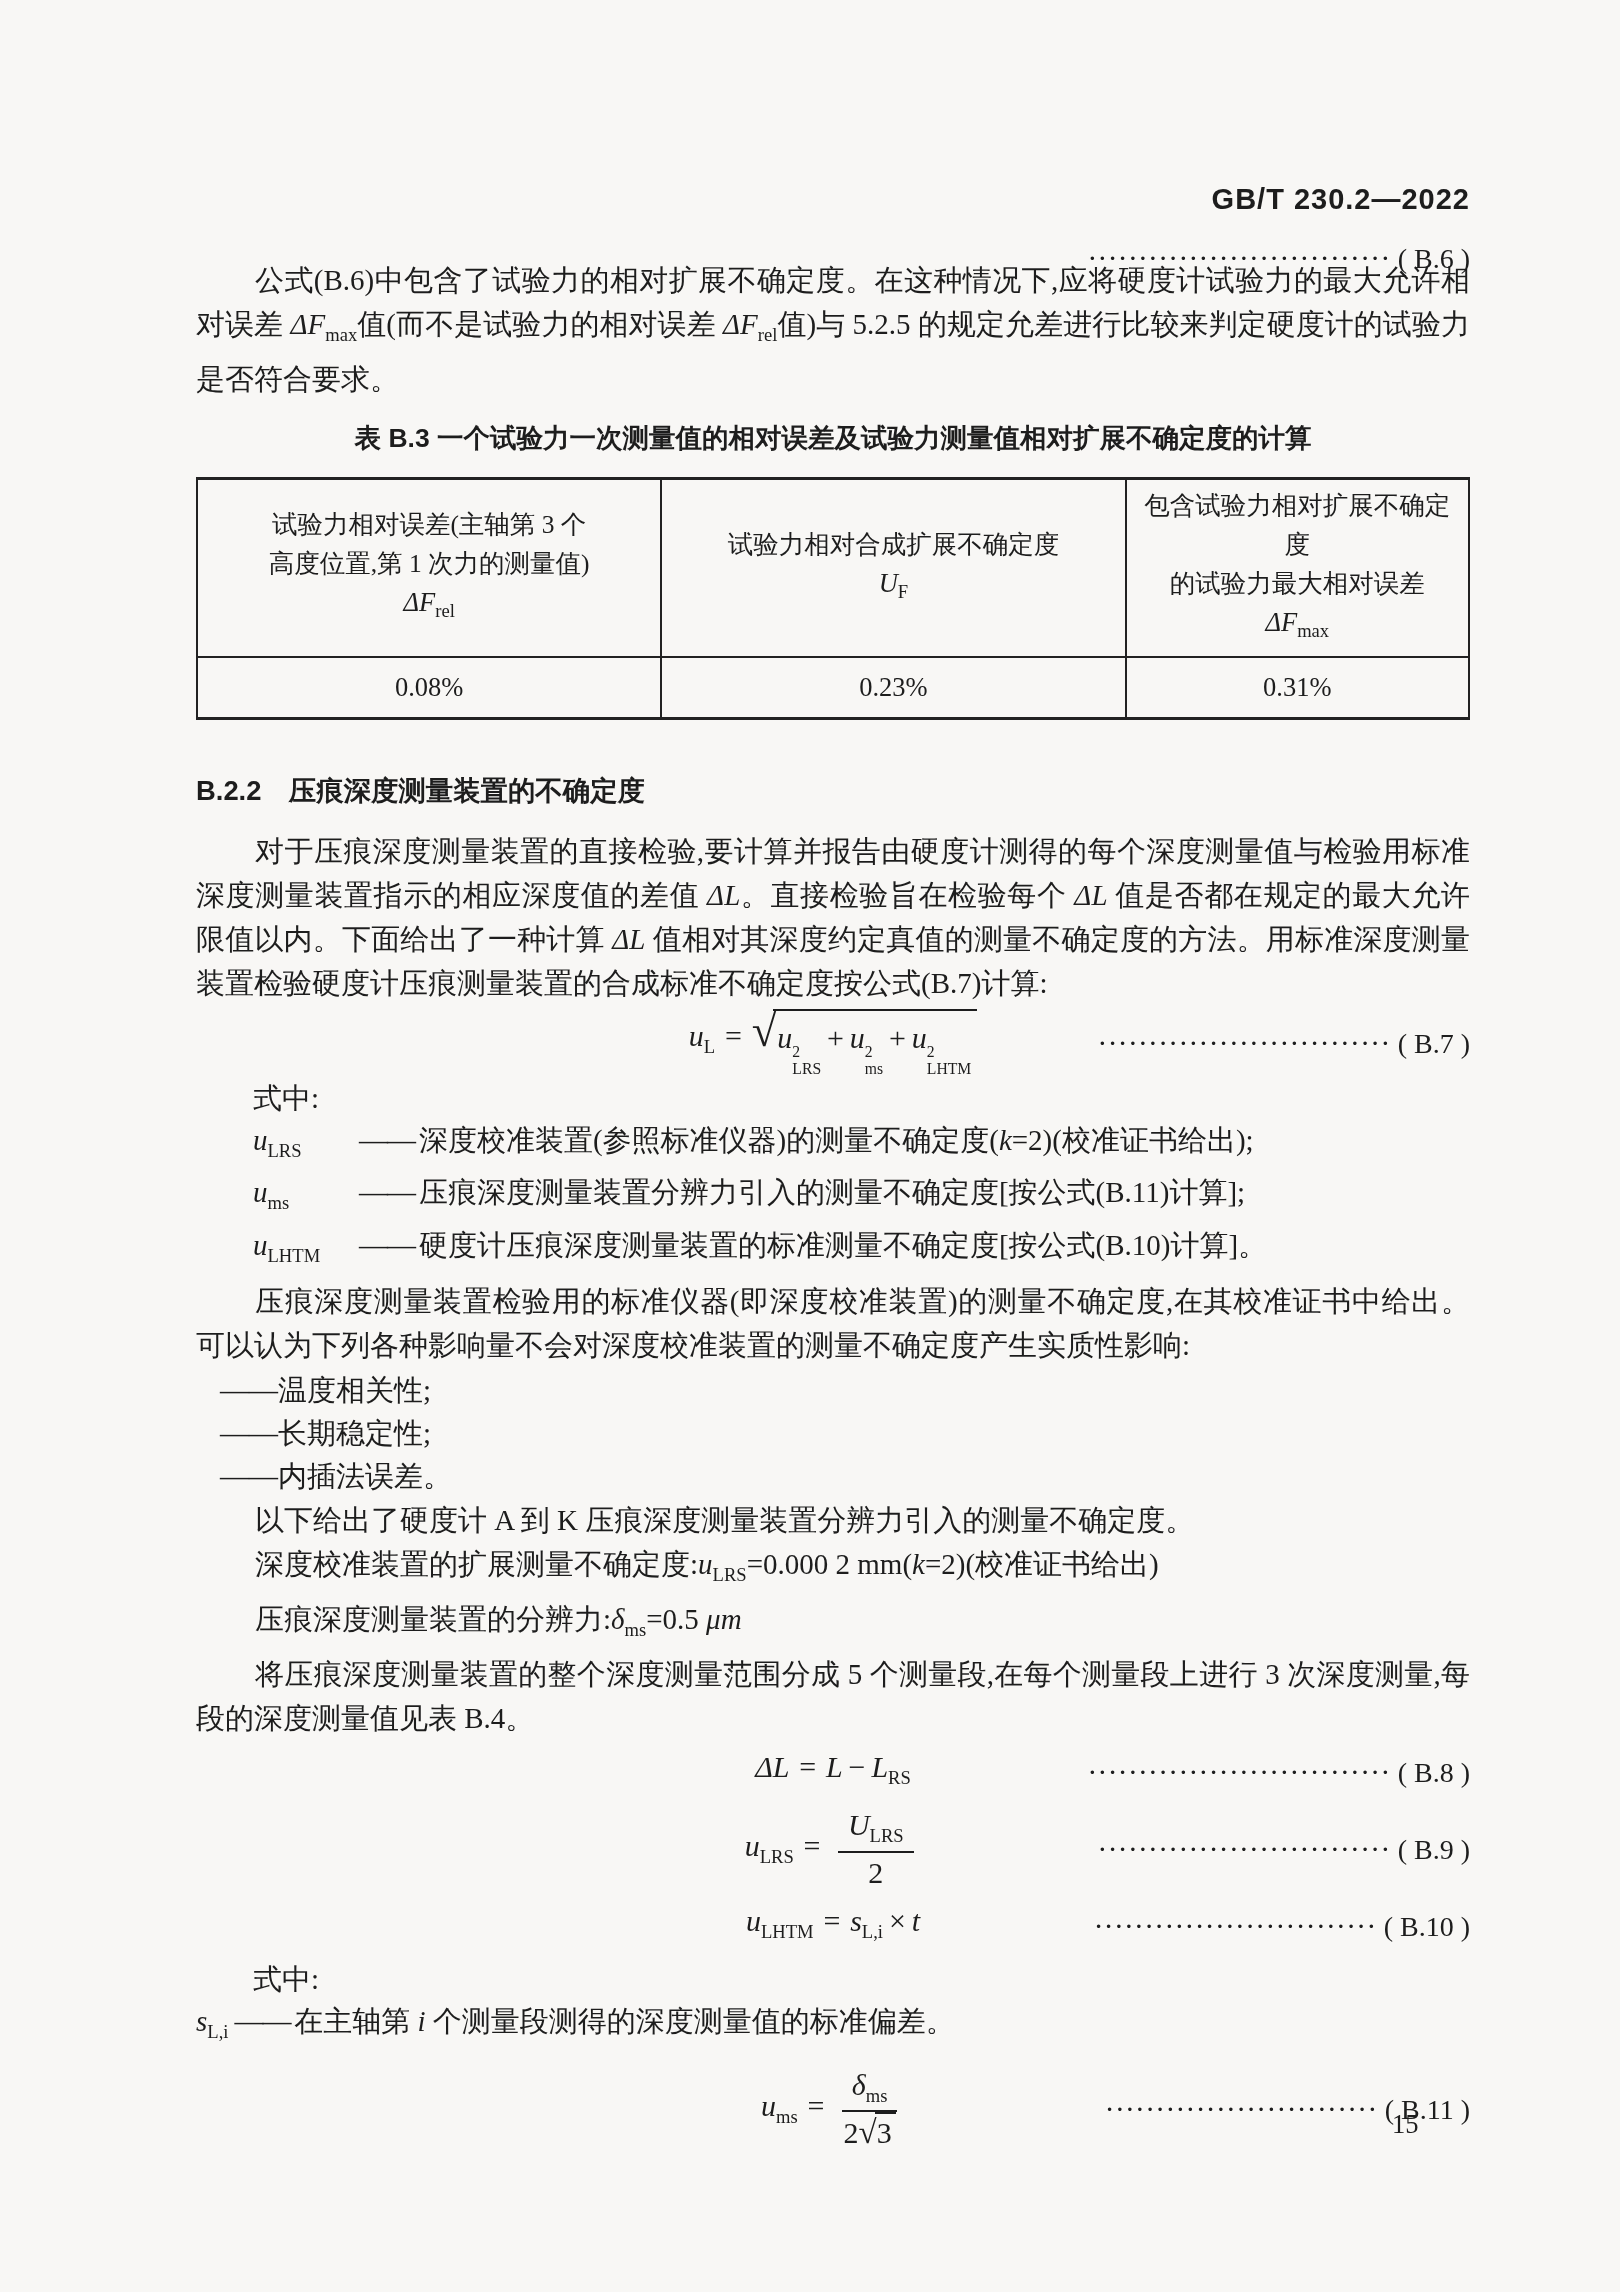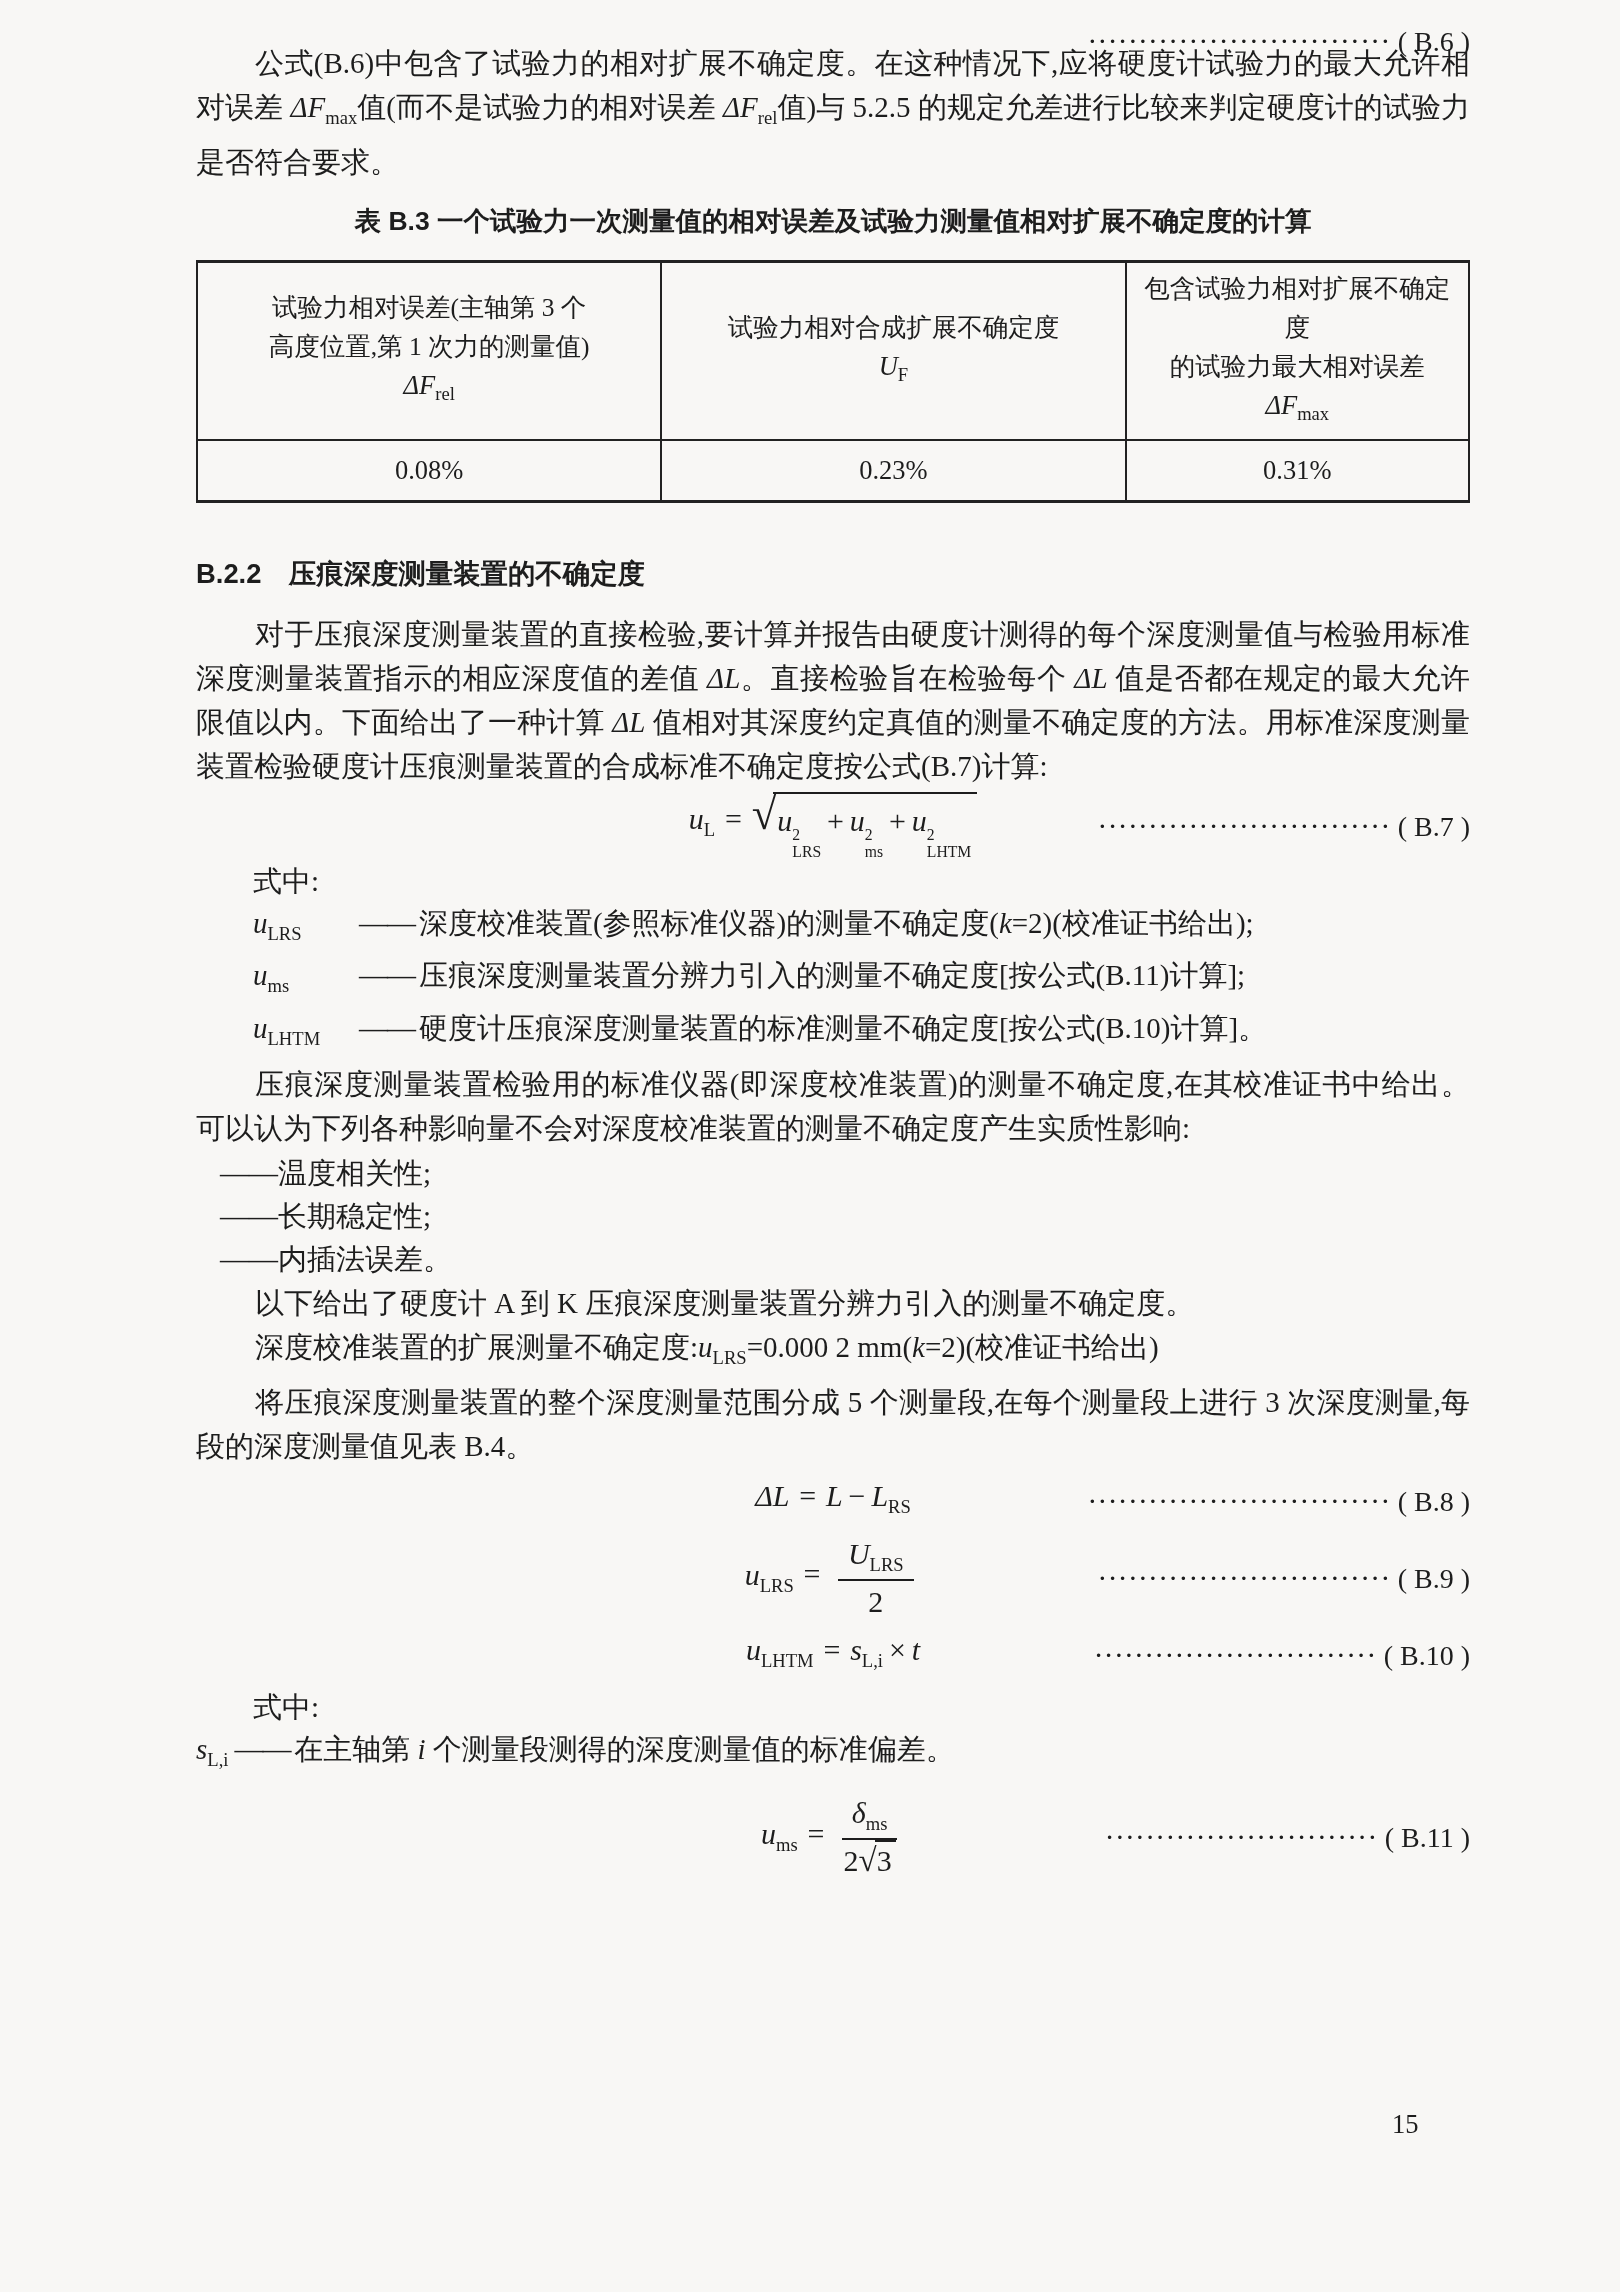--- a/index.html
+++ b/index.html
@@ -98,20 +98,21 @@
     position:absolute;left:1392px;top:2109px;
     font-size:26.5px;
   }
 </style>
 </head>
 <body>
 
 <div class="page">
   <div class="content">
 
+    <div class="std-code">GB/T 230.2—2022</div>
 
     <div class="formula-row" style="margin-top:41px;">
       <span class="f-ref"><span class="dots">······························</span><span class="f-label">( B.6 )</span></span>
     </div>
 
     <div class="para indent" style="margin-top:10px;"><span>公式(B.6)中包含了试验力的相对扩展不确定度。在这种情况下,应将硬度计试验力的最大允许相对误差 </span><span class="mvi">ΔF</span><sub>max</sub><span>值(而不是试验力的相对误差 </span><span class="mvi">ΔF</span><sub>rel</sub><span>值)与 5.2.5 的规定允差进行比较来判定硬度计的试验力是否符合要求。</span></div>
 
     <div class="table-title">表 B.3  一个试验力一次测量值的相对误差及试验力测量值相对扩展不确定度的计算</div>
     <table class="b3">
       <tbody>
@@ -181,20 +182,21 @@
     <div class="para indent" style="margin-top:2px;">压痕深度测量装置检验用的标准仪器(即深度校准装置)的测量不确定度,在其校准证书中给出。可以认为下列各种影响量不会对深度校准装置的测量不确定度产生实质性影响:</div>
 
     <div class="bullet" style="margin-top:2px;">——温度相关性;</div>
     <div class="bullet">——长期稳定性;</div>
     <div class="bullet">——内插法误差。</div>
 
     <div class="para indent">以下给出了硬度计 A 到 K 压痕深度测量装置分辨力引入的测量不确定度。</div>
 
     <div class="para indent"><span>深度校准装置的扩展测量不确定度:</span><span class="mvi">u</span><sub>LRS</sub><span>=0.000 2 mm(</span><span class="mvi">k</span><span>=2)(校准证书给出)</span></div>
 
+    <div class="para indent"><span>压痕深度测量装置的分辨力:</span><span class="mvi">δ</span><sub>ms</sub><span>=0.5 </span><span class="mvi">μm</span></div>
 
     <div class="para indent">将压痕深度测量装置的整个深度测量范围分成 5 个测量段,在每个测量段上进行 3 次深度测量,每段的深度测量值见表 B.4。</div>
 
     <div class="formula-row" style="margin-top:3.9px;">
       <span class="feq"><span class="mvi">ΔL</span><span class="mo">=</span><span class="mv">L</span><span class="mo-s">−</span><span class="mv">L</span><sub>RS</sub></span>
       <span class="f-ref"><span class="dots">······························</span><span class="f-label">( B.8 )</span></span>
     </div>
 
     <div class="formula-row" style="margin-top:5.9px;">
       <span class="feq"><span class="mv">u</span><sub>LRS</sub><span class="mo">=</span><span class="frac">

